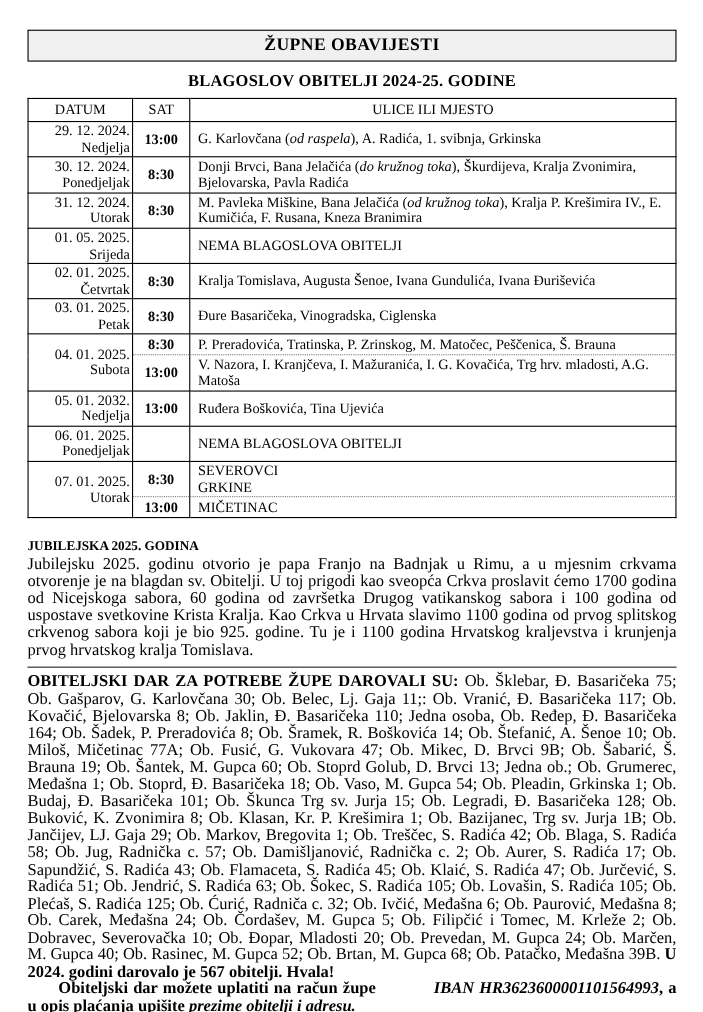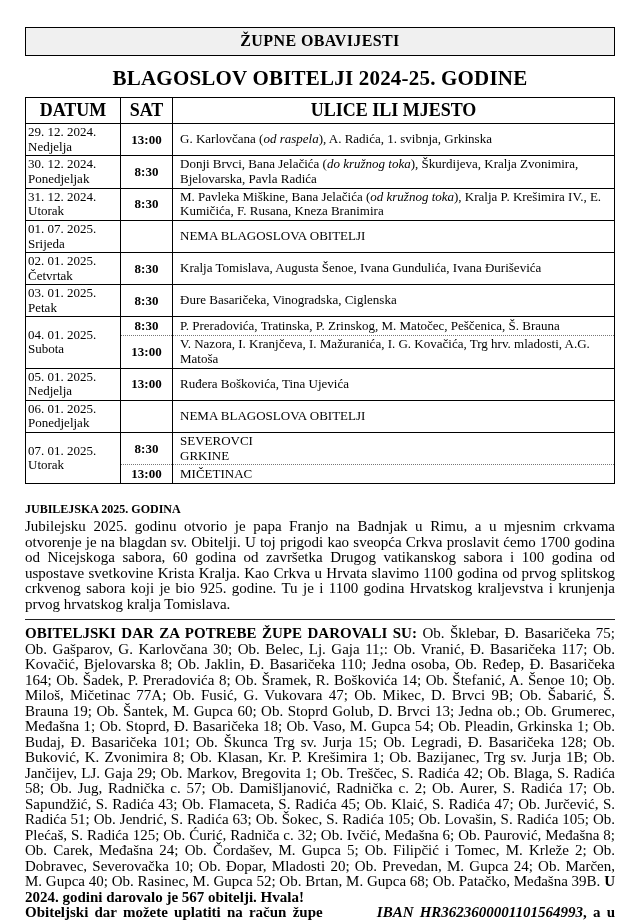--- a/index.html
+++ b/index.html
@@ -9,28 +9,28 @@
     color:#000;
   }
   .page { box-sizing:border-box; width:639px; height:708px; padding:27px 24px 0 25px; }
 
   .header-box {
     border:1px solid #000; background:#f0f0f0;
     text-align:center; font-weight:bold; font-size:16px;
     padding:4px 0 5px; letter-spacing:0.4px;
   }
   .main-title {
-    text-align:center; font-weight:bold; font-size:21px;
+    text-align:center; font-weight:bold; font-size:15px;
     margin:10px 0 6px; letter-spacing:0.2px;
   }
 
   table.schedule { width:100%; border-collapse:collapse; font-size:13px; }
   .schedule th, .schedule td { border:1px solid #000; vertical-align:middle; }
-  .schedule th { font-weight:bold; text-align:center; font-size:18px; padding:2px 2px; }
-  .schedule td.c-date { width:90px; text-align:left; line-height:14.5px; padding:1px 2px; }
+  .schedule th { font-weight:normal; text-align:center; font-size:13px; padding:2px 2px; }
+  .schedule td.c-date { width:90px; text-align:right; line-height:14.5px; padding:1px 2px; }
   .schedule td.c-time { width:47px; text-align:center; font-weight:bold; padding:1px 2px; }
   .schedule td.c-streets { text-align:left; padding:1px 5px 1px 7px; line-height:14.8px; }
   .schedule td.sub { border-top:1px dotted #777; }
   .schedule td.pre-sub { border-bottom:1px dotted #777; }
 
   .section-heading { text-align:left; font-weight:bold; font-size:12px; margin:18px 0 2px; }
   p.body-text { margin:0; text-align:justify; font-size:15px; line-height:15.5px; }
   hr.rule { border:none; border-top:1px solid #222; margin:7px 0 6px; }
 </style>
 </head>
@@ -72,21 +72,21 @@
         <tr>
           <td class="c-date" rowspan="1">
             <div>31. 12. 2024.</div>
             <div>Utorak</div>
           </td>
           <td class="c-time">8:30</td>
           <td class="c-streets"><span>M. Pavleka Miškine, Bana Jelačića (</span><span style="font-style: italic; margin-top: 44px;">od kružnog toka</span><span>), Kralja P. Krešimira IV., E. Kumičića, F. Rusana, Kneza Branimira</span></td>
         </tr>
         <tr>
           <td class="c-date" rowspan="1">
-            <div>01. 07. 2025.</div>
+            <div>01. 05. 2025.</div>
             <div>Srijeda</div>
           </td>
           <td class="c-time"></td>
           <td class="c-streets"><span>NEMA BLAGOSLOVA OBITELJI</span></td>
         </tr>
         <tr>
           <td class="c-date" rowspan="1">
             <div>02. 01. 2025.</div>
             <div>Četvrtak</div>
           </td>
@@ -108,21 +108,21 @@
           </td>
           <td class="c-time pre-sub">8:30</td>
           <td class="c-streets pre-sub"><span>P. Preradovića, Tratinska, P. Zrinskog, M. Matočec, Peščenica, Š. Brauna</span></td>
         </tr>
         <tr>
           <td class="c-time sub">13:00</td>
           <td class="c-streets sub"><span>V. Nazora, I. Kranjčeva, I. Mažuranića, I. G. Kovačića, Trg hrv. mladosti, A.G. Matoša</span></td>
         </tr>
         <tr>
           <td class="c-date" rowspan="1">
-            <div>05. 01. 2025.</div>
+            <div>05. 01. 2032.</div>
             <div>Nedjelja</div>
           </td>
           <td class="c-time">13:00</td>
           <td class="c-streets"><span>Ruđera Boškovića, Tina Ujevića</span></td>
         </tr>
         <tr>
           <td class="c-date" rowspan="1">
             <div>06. 01. 2025.</div>
             <div>Ponedjeljak</div>
           </td>
@@ -143,17 +143,17 @@
         </tr>
       </tbody>
   </table>
 
   <div class="section-heading">JUBILEJSKA 2025. GODINA</div>
   <p class="body-text"><span>Jubilejsku 2025. godinu otvorio je papa Franjo na Badnjak u Rimu, a u mjesnim crkvama otvorenje je na blagdan sv. Obitelji. U toj prigodi kao sveopća Crkva proslavit ćemo 1700 godina od Nicejskoga sabora, 60 godina od završetka Drugog vatikanskog sabora i 100 godina od uspostave svetkovine Krista Kralja. Kao Crkva u Hrvata slavimo 1100 godina od prvog splitskog crkvenog sabora koji je bio 925. godine. Tu je i 1100 godina Hrvatskog kraljevstva i krunjenja prvog hrvatskog kralja Tomislava.</span></p>
 
   <hr class="rule">
 
   <p class="body-text"><span style="font-weight: bold;">OBITELJSKI DAR ZA POTREBE ŽUPE DAROVALI SU:</span><span> Ob. Šklebar, Đ. Basaričeka 75; Ob. Gašparov, G. Karlovčana 30; Ob. Belec, Lj. Gaja 11;: Ob. Vranić, Đ. Basaričeka 117; Ob. Kovačić, Bjelovarska 8; Ob. Jaklin, Đ. Basaričeka 110; Jedna osoba, Ob. Ređep, Đ. Basaričeka 164; Ob. Šadek, P. Preradovića 8; Ob. Šramek, R. Boškovića 14; Ob. Štefanić, A. Šenoe 10; Ob. Miloš, Mičetinac 77A; Ob. Fusić, G. Vukovara 47; Ob. Mikec, D. Brvci 9B; Ob. Šabarić, Š. Brauna 19; Ob. Šantek, M. Gupca 60; Ob. Stoprd Golub, D. Brvci 13; Jedna ob.; Ob. Grumerec, Međašna 1; Ob. Stoprd, Đ. Basaričeka 18; Ob. Vaso, M. Gupca 54; Ob. Pleadin, Grkinska 1; Ob. Budaj, Đ. Basaričeka 101; Ob. Škunca Trg sv. Jurja 15; Ob. Legradi, Đ. Basaričeka 128; Ob. Buković, K. Zvonimira 8; Ob. Klasan, Kr. P. Krešimira 1; Ob. Bazijanec, Trg sv. Jurja 1B; Ob. Jančijev, LJ. Gaja 29; Ob. Markov, Bregovita 1; Ob. Treščec, S. Radića 42; Ob. Blaga, S. Radića 58; Ob. Jug, Radnička c. 57; Ob. Damišljanović, Radnička c. 2; Ob. Aurer, S. Radića 17; Ob. Sapundžić, S. Radića 43; Ob. Flamaceta, S. Radića 45; Ob. Klaić, S. Radića 47; Ob. Jurčević, S. Radića 51; Ob. Jendrić, S. Radića 63; Ob. Šokec, S. Radića 105; Ob. Lovašin, S. Radića 105; Ob. Plećaš, S. Radića 125; Ob. Ćurić, Radniča c. 32; Ob. Ivčić, Međašna 6; Ob. Paurović, Međašna 8; Ob. Carek, Međašna 24; Ob. Čordašev, M. Gupca 5; Ob. Filipčić i Tomec, M. Krleže 2; Ob. Dobravec, Severovačka 10; Ob. Đopar, Mladosti 20; Ob. Prevedan, M. Gupca 24; Ob. Marčen, M. Gupca 40; Ob. Rasinec, M. Gupca 52; Ob. Brtan, M. Gupca 68; Ob. Patačko, Međašna 39B. </span><span style="font-weight: bold;">U 2024. godini darovalo je 567 obitelji. Hvala!</span></p>
-  <p class="body-text"><span style="font-weight: bold;">Obiteljski dar možete uplatiti na račun župe </span><span style="font-weight: bold; font-style: italic; margin-left: 48px;">IBAN HR3623600001101564993</span><span style="font-weight: bold;">, a u opis plaćanja upišite </span><span style="font-weight: bold; font-style: italic;">prezime obitelji i adresu.</span></p>
+  <p class="body-text"><span style="font-weight: bold; margin-left: 28px;">Obiteljski dar možete uplatiti na račun župe </span><span style="font-weight: bold; font-style: italic; margin-left: 48px;">IBAN HR3623600001101564993</span><span style="font-weight: bold;">, a u opis plaćanja upišite </span><span style="font-weight: bold; font-style: italic;">prezime obitelji i adresu.</span></p>
 
   <hr class="rule">
 
 </div>
 
 </body></html>

